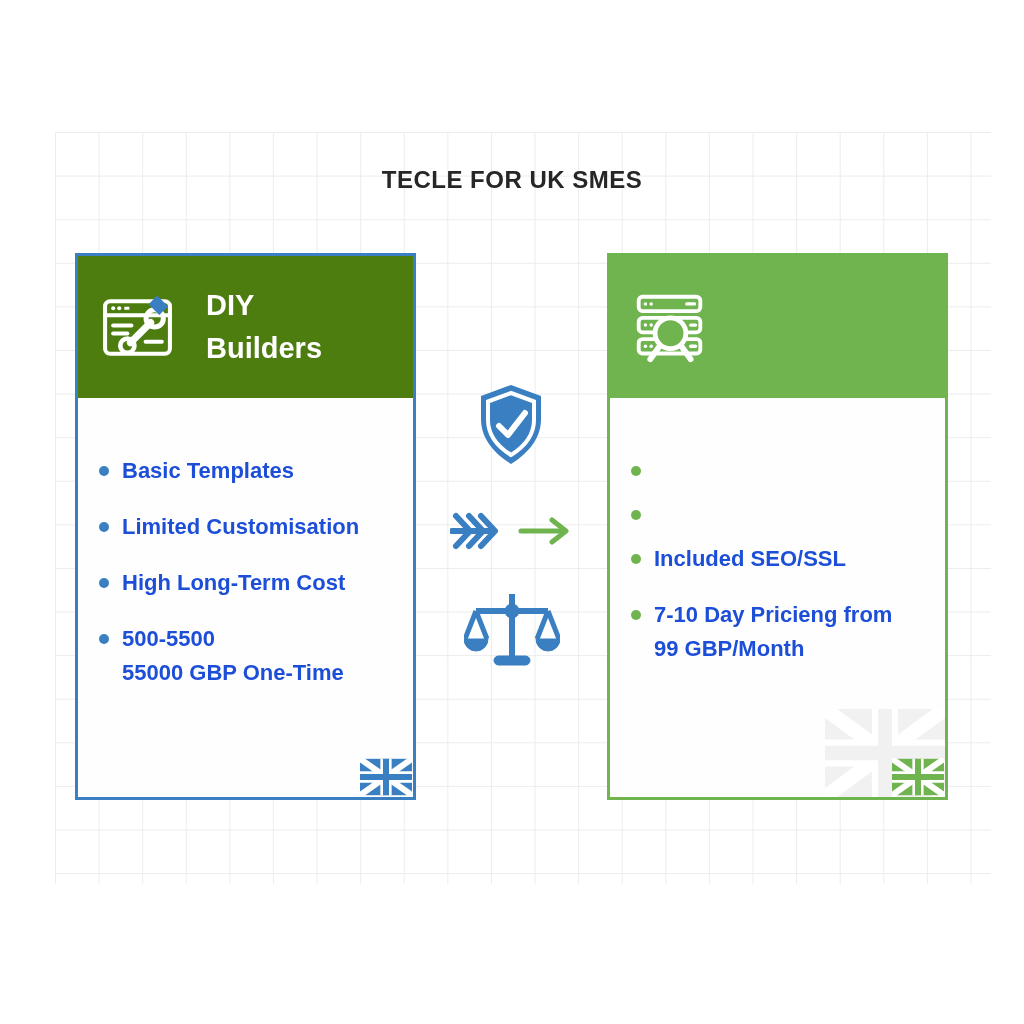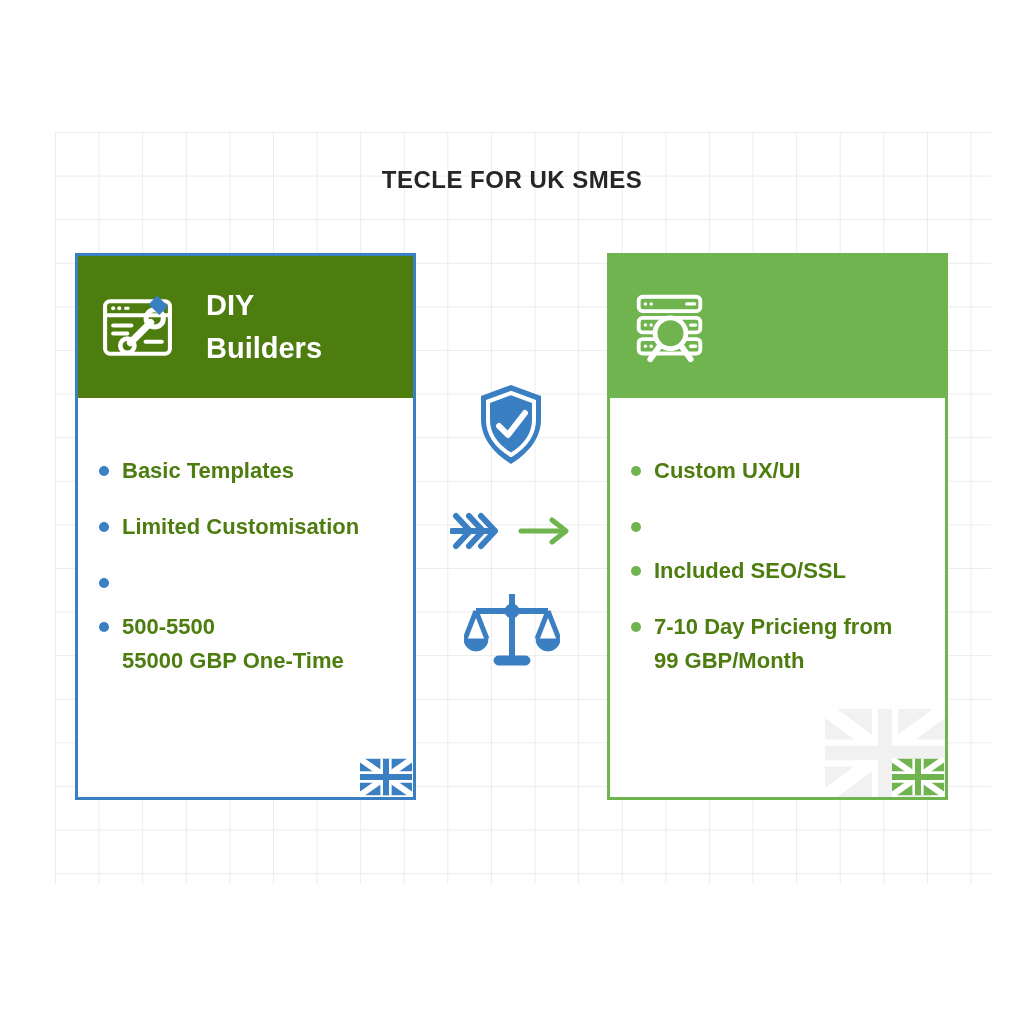--- a/index.html
+++ b/index.html
@@ -64,21 +64,21 @@
     list-style: none;
     margin: 0;
     padding: 56px 8px 0 21px;
   }
   li.feature {
     display: flex;
     gap: 13px;
     margin-bottom: 22px;
     font-size: 22px;
     font-weight: 700;
-    color: #4d7c0f;
+    color: #1d4ed8;
     line-height: 34px;
   }
   .bullet {
     width: 10px; height: 10px;
     border-radius: 50%;
     margin-top: 12px;
     flex: none;
   }
   .card.left  .bullet { background: #3a7fc2; }
   .card.right .bullet { background: #6fb44e; }
@@ -141,20 +141,23 @@
         </span>
       </li>
       <li class="feature">
         <span class="bullet"></span>
         <span class="feature-text">
           <span class="feature-line">Limited Customisation</span>
         </span>
       </li>
       <li class="feature">
         <span class="bullet"></span>
+        <span class="feature-text">
+          <span class="feature-line">High Long-Term Cost</span>
+        </span>
       </li>
       <li class="feature">
         <span class="bullet"></span>
         <span class="feature-text">
           <span class="feature-line">500-5500</span>
           <span class="feature-line">55000 GBP One-Time</span>
         </span>
       </li>
     </ul>
     <svg class="corner-flag" viewBox="0 0 60 42">
@@ -239,23 +242,20 @@
         <line x1="30" y1="59" x2="20" y2="73"></line>
         <line x1="52" y1="59" x2="62" y2="73"></line>
       </g>
       <circle cx="41" cy="46" r="16" fill="#6fb44e" stroke="#ffffff" stroke-width="5"></circle>
     </svg>
   </div>
   <div class="card-body">
     <ul class="features">
       <li class="feature">
         <span class="bullet"></span>
-        <span class="feature-text">
-          <span class="feature-line">Custom UX/UI</span>
-        </span>
       </li>
       <li class="feature">
         <span class="bullet"></span>
       </li>
       <li class="feature">
         <span class="bullet"></span>
         <span class="feature-text">
           <span class="feature-line">Included SEO/SSL</span>
         </span>
       </li>

